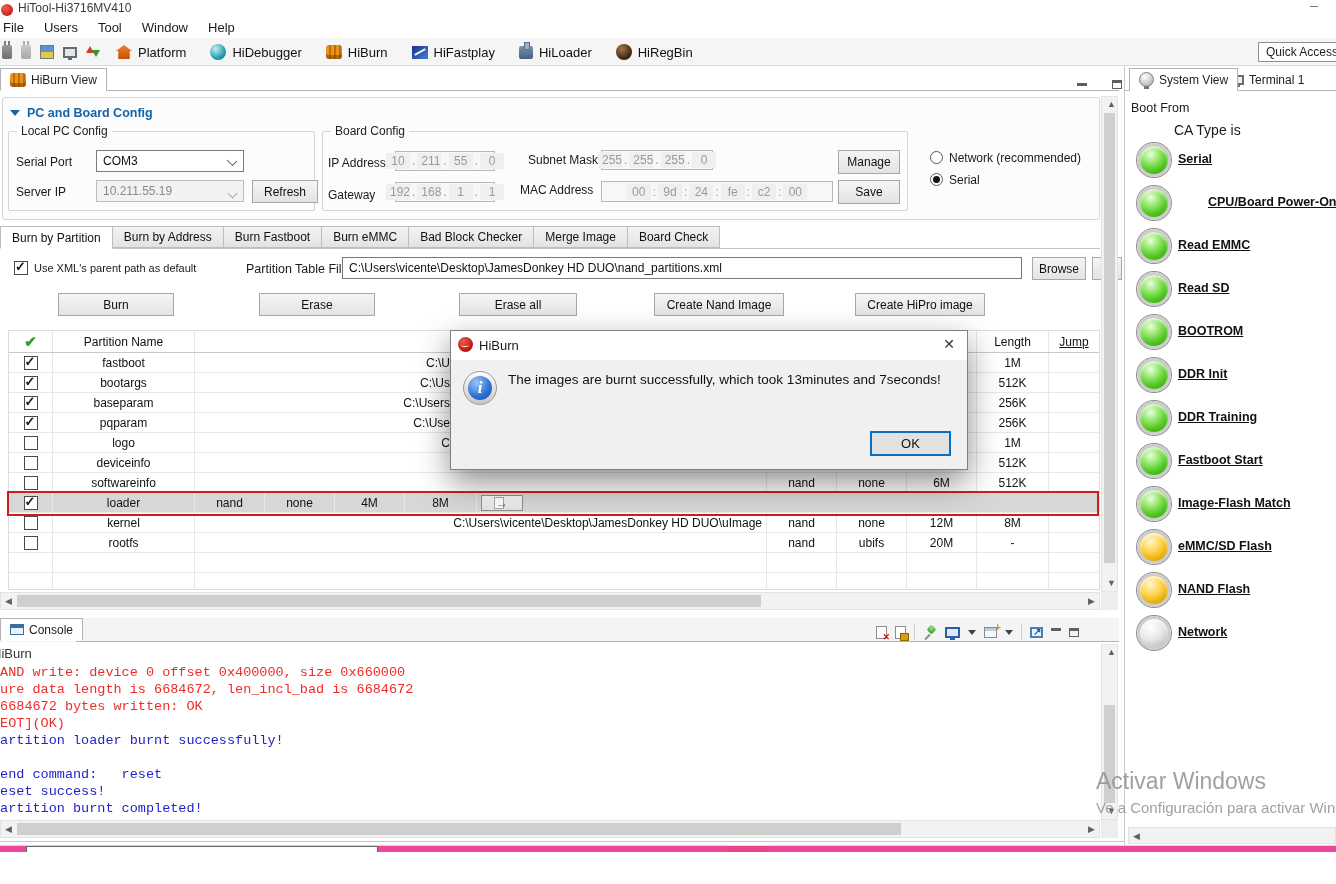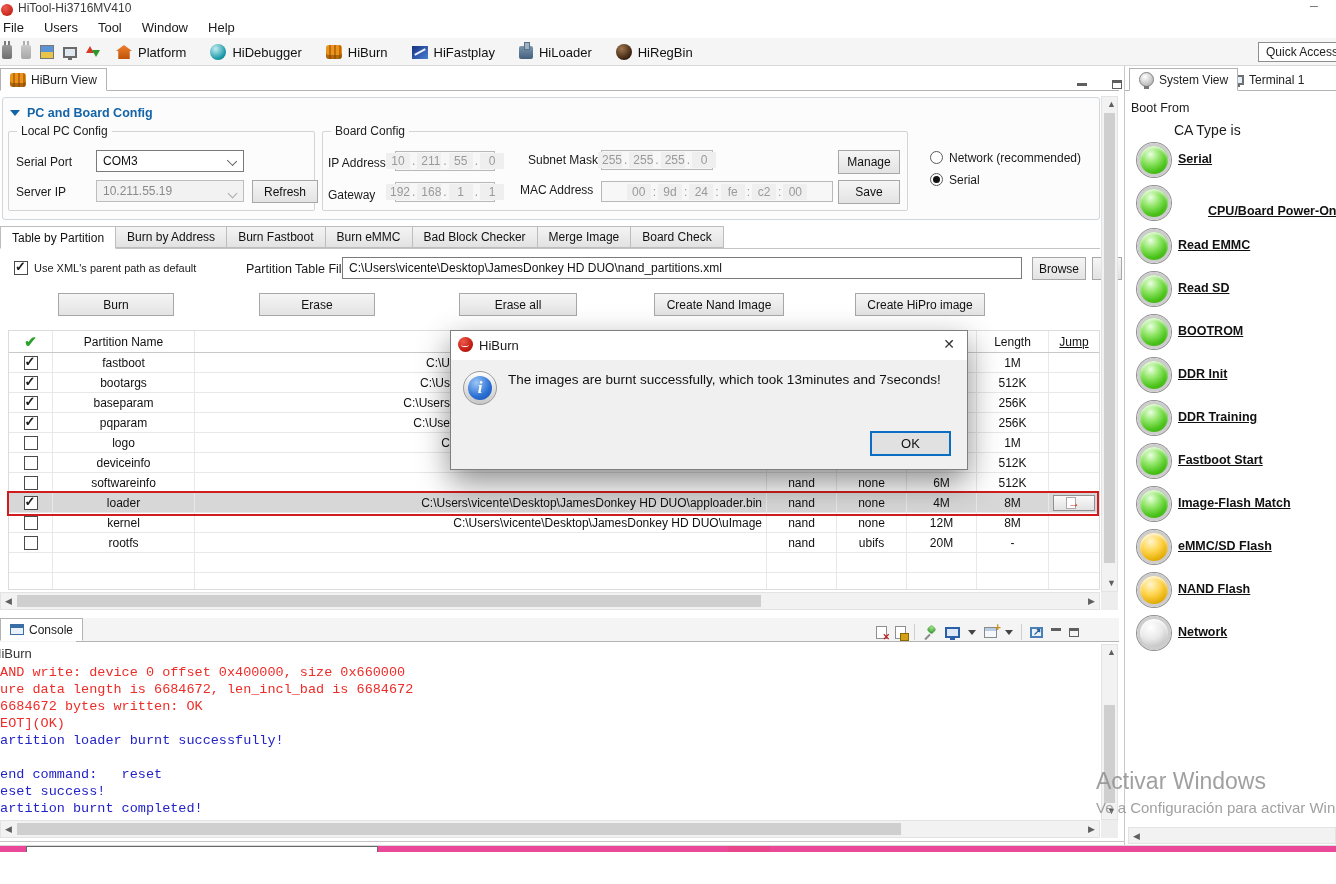--- a/index.html
+++ b/index.html
@@ -327,21 +327,21 @@
     </div>
   <div class="win-btn" style="left:838px;top:150px;width:62px;height:24px;">Manage</div>
   <div class="win-btn" style="left:838px;top:180px;width:62px;height:24px;">Save</div>
 
   <span class="radio" style="left:930px;top:151px;"></span>
   <span class="field-label" style="left:949px;top:151px;">Network (recommended)</span>
   <span class="radio sel" style="left:930px;top:173px;"></span>
   <span class="field-label" style="left:949px;top:173px;">Serial</span>
 
   <div id="burn-tabs">
-      <div class="btab active">Table by Partition</div>
+      <div class="btab active">Burn by Partition</div>
       <div class="btab">Burn by Address</div>
       <div class="btab">Burn Fastboot</div>
       <div class="btab">Burn eMMC</div>
       <div class="btab">Bad Block Checker</div>
       <div class="btab">Merge Image</div>
       <div class="btab">Board Check</div>
     </div>
   <div id="burn-tab-line"></div>
 
   <span class="cb checked" style="left:14px;top:261px;"></span>
@@ -456,21 +456,20 @@
         <div class="tcell " style="width: 70px;">none</div>
         <div class="tcell " style="width: 70px;">6M</div>
         <div class="tcell " style="width: 72px;">512K</div>
         <div class="tcell " style="width: 50px;"></div>
       </div>
       <div class="trow sel">
         <div class="tcell " style="width: 44px;">
           <span class="cb checked" style="position: relative;"></span>
         </div>
         <div class="tcell " style="width: 142px;">loader</div>
-        <div class="tcell path" style="width: 572px;">C:\Users\vicente\Desktop\JamesDonkey HD DUO\apploader.bin</div>
         <div class="tcell " style="width: 70px;">nand</div>
         <div class="tcell " style="width: 70px;">none</div>
         <div class="tcell " style="width: 70px;">4M</div>
         <div class="tcell " style="width: 72px;">8M</div>
         <div class="tcell " style="width: 50px;">
           <span class="jump-btn"></span>
         </div>
       </div>
       <div class="trow">
         <div class="tcell " style="width: 44px;">
@@ -590,21 +589,21 @@
       <span>Terminal 1</span>
     </div>
     <div class="vtab-line" style="left:0px;top:22px;width:211px;"></div>
   </div>
   <span class="field-label" style="left:1131px;top:101px;font-size:12.5px;">Boot From</span>
   <span class="field-label" style="left:1131px;top:122px;font-size:14px;margin-left:43px;">CA Type is</span>
   <div id="led-list">
       <div class="led green" style="left: 1137px; top: 143px;"></div>
       <a class="led-label" style="left: 1178px; top: 152px;">Serial</a>
       <div class="led green" style="left: 1137px; top: 186px;"></div>
-      <a class="led-label" style="left: 1208px; top: 195px; margin-top: 9px;">CPU/Board Power-On</a>
+      <a class="led-label" style="left: 1208px; top: 195px;">CPU/Board Power-On</a>
       <div class="led green" style="left: 1137px; top: 229px;"></div>
       <a class="led-label" style="left: 1178px; top: 238px;">Read EMMC</a>
       <div class="led green" style="left: 1137px; top: 272px;"></div>
       <a class="led-label" style="left: 1178px; top: 281px;">Read SD</a>
       <div class="led green" style="left: 1137px; top: 315px;"></div>
       <a class="led-label" style="left: 1178px; top: 324px;">BOOTROM</a>
       <div class="led green" style="left: 1137px; top: 358px;"></div>
       <a class="led-label" style="left: 1178px; top: 367px;">DDR Init</a>
       <div class="led green" style="left: 1137px; top: 401px;"></div>
       <a class="led-label" style="left: 1178px; top: 410px;">DDR Training</a>

